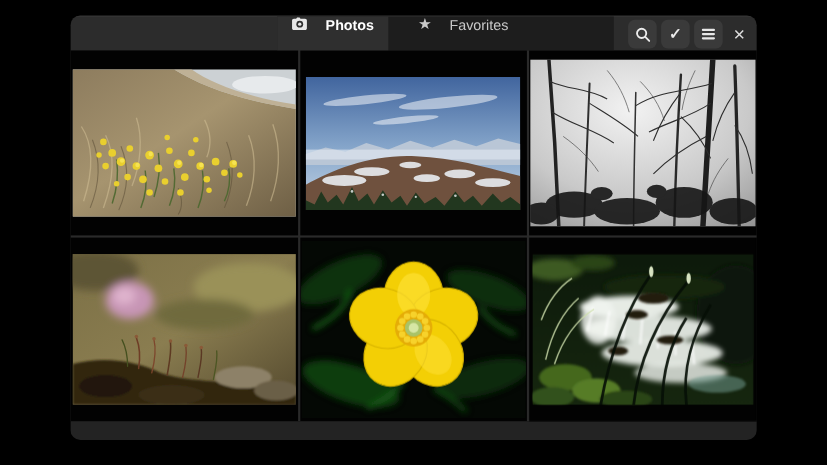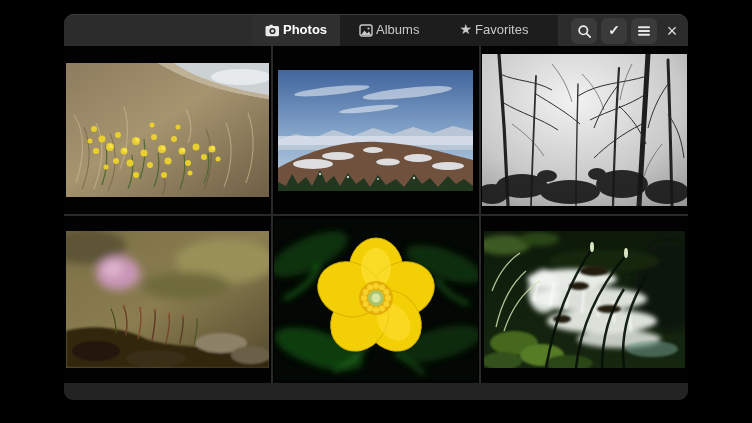--- a/index.html
+++ b/index.html
@@ -16,22 +16,22 @@
   
   .headerbar{
     position:absolute;top:0;left:0;right:0;height:32px;
     background:#2c2c2c;border-top:1px solid #3a3a3a;box-sizing:border-box;
   }
   .switcher{
     position:absolute;left:188px;top:0;height:32px;width:306px;
     background:#1d1d1d;display:flex;align-items:stretch;
   }
   .tab{
-    display:flex;align-items:flex-end;gap:3px;border:none;background:transparent;
-    color:#c9c9c9;font-size:13px;padding:10px 13px;font-family:inherit;cursor:default;
+    display:flex;align-items:flex-start;gap:16px;border:none;background:transparent;
+    color:#c9c9c9;font-size:13px;padding:0 13px;font-family:inherit;cursor:default;
   }
   .tab.active{background:#2f2f2f;color:#fff;font-weight:bold;}
   .tab .star{font-size:14px;line-height:1;transform:translateY(-1px);}
   .tab-albums{margin-left:6px;}
   .tab-favorites{margin-left:14px;}
   .actions{
     position:absolute;right:5px;top:3px;height:26px;
     display:flex;align-items:center;gap:4px;
   }
   .hb-btn{
@@ -71,28 +71,20 @@
 
       <button class="tab active">
         <svg width="15" height="13" viewBox="0 0 15 13">
           <path fill="#e8e8e8" d="M2.2 2h2L5.1.8h2.2L8.2 2h4.1c1 0 1.7.7 1.7 1.6v7c0 .9-.7 1.6-1.7 1.6H2.2c-1 0-1.7-.7-1.7-1.6v-7C.5 2.7 1.2 2 2.2 2z"></path>
           <circle cx="7.5" cy="7" r="3.1" fill="#2f2f2f"></circle>
           <circle cx="7.5" cy="7" r="1.5" fill="#e8e8e8"></circle>
         </svg>
         <span>Photos</span>
       </button>
 
-      <button class="tab tab-albums">
-        <svg width="14" height="13" viewBox="0 0 14 13">
-          <rect x="1" y="1" width="12" height="11" rx="2" fill="none" stroke="#c9c9c9" stroke-width="1.4"></rect>
-          <path d="M2 11 L5.5 6.5 L8 9.5 L10 7.5 L12 11 Z" fill="#c9c9c9"></path>
-          <circle cx="9.5" cy="4.5" r="1.1" fill="#c9c9c9"></circle>
-        </svg>
-        <span>Albums</span>
-      </button>
 
       <button class="tab tab-favorites">
         <span class="star">★</span>
         <span>Favorites</span>
       </button>
     </div>
 
     <div class="actions">
       <button class="hb-btn">
         <svg width="15" height="15" viewBox="0 0 15 15" fill="none" stroke="#ececec" stroke-width="1.7" stroke-linecap="round">

